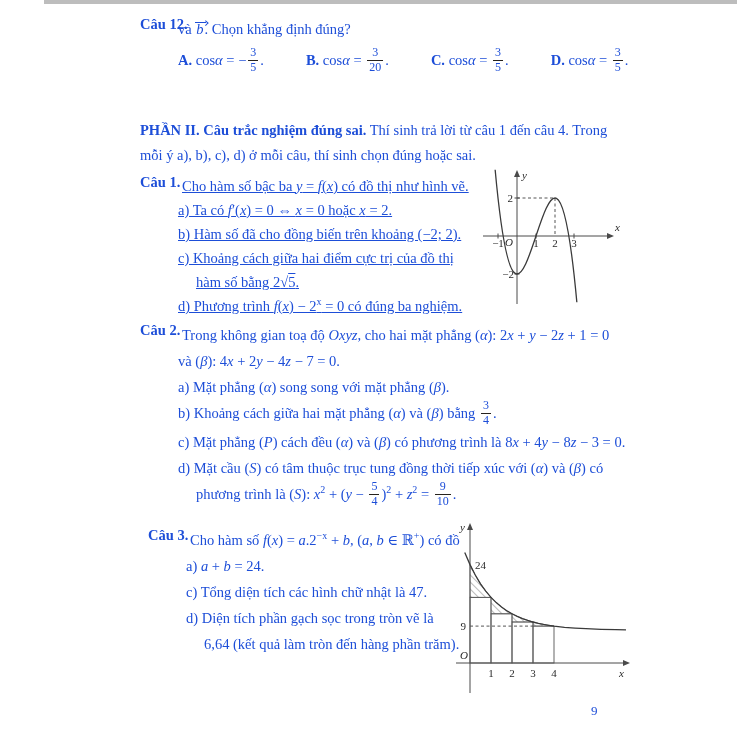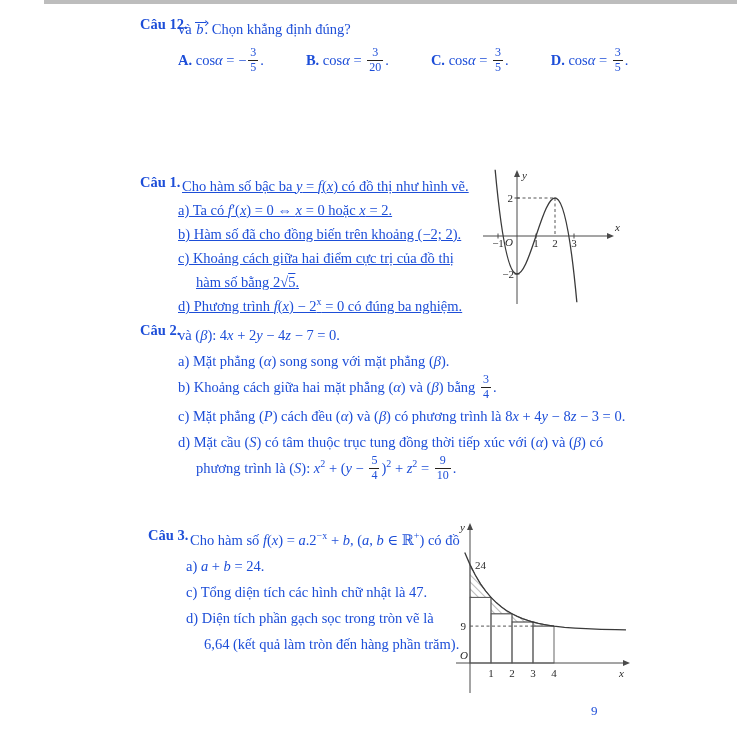--- a/index.html
+++ b/index.html
@@ -58,20 +58,24 @@
             <span class="fnum">3</span>
             <span class="fden">5</span>
           </span>.</span>
       <span class="opt"><b>D.</b> cos<i>α</i> = <span class="frac">
             <span class="fnum">3</span>
             <span class="fden">5</span>
           </span>.</span>
     </div>
   </div>
 
+  <div class="block lh25" style="left:140px; top:118px; width:500px;">
+    <div class="line p0"><b>PHẦN II. Câu trắc nghiệm đúng sai.</b> Thí sinh trả lời từ câu 1 đến câu 4. Trong</div>
+    <div class="line p0">mỗi ý a), b), c), d) ở mỗi câu, thí sinh chọn đúng hoặc sai.</div>
+  </div>
 
   <div class="block lh24" style="left:140px; top:174px; width:345px;">
     <div class="qlabel">Câu 1.</div>
     <div class="line p42">Cho hàm số bậc ba <i>y</i> = <i>f</i>(<i>x</i>) có đồ thị như hình vẽ.</div>
     <div class="line p38">a) Ta có <i>f</i>′(<i>x</i>) = 0 ⇔ <i>x</i> = 0 hoặc <i>x</i> = 2.</div>
     <div class="line p38">b) Hàm số đã cho đồng biến trên khoảng (−2; 2).</div>
     <div class="line p38">c) Khoảng cách giữa hai điểm cực trị của đồ thị</div>
     <div class="line p56">hàm số bằng 2<span class="sqrt">√<span class="rad">5</span></span>.</div>
     <div class="line p38">d) Phương trình <i>f</i>(<i>x</i>) − 2<sup>x</sup> = 0 có đúng ba nghiệm.</div>
   </div>
@@ -97,20 +101,21 @@
       <text x="97" y="81" text-anchor="middle">3</text>
       <text x="36" y="36" text-anchor="end">2</text>
       <text x="37" y="112" text-anchor="end">−2</text>
       <text x="143" y="65" text-anchor="end" font-style="italic">x</text>
       <text x="45" y="13" font-style="italic">y</text>
     </svg>
   </div>
 
   <div class="block" style="left:140px; top:322px; width:520px;">
     <div class="qlabel">Câu 2.</div>
+    <div class="line p42">Trong không gian toạ độ <i>Oxyz</i>, cho hai mặt phẳng (<i>α</i>): 2<i>x</i> + <i>y</i> − 2<i>z</i> + 1 = 0</div>
     <div class="line p38">và (<i>β</i>): 4<i>x</i> + 2<i>y</i> − 4<i>z</i> − 7 = 0.</div>
     <div class="line p38">a) Mặt phẳng (<i>α</i>) song song với mặt phẳng (<i>β</i>).</div>
     <div class="line p38">b) Khoảng cách giữa hai mặt phẳng (<i>α</i>) và (<i>β</i>) bằng <span class="frac">
           <span class="fnum">3</span>
           <span class="fden">4</span>
         </span>.</div>
     <div class="line p38">c) Mặt phẳng (<i>P</i>) cách đều (<i>α</i>) và (<i>β</i>) có phương trình là 8<i>x</i> + 4<i>y</i> − 8<i>z</i> − 3 = 0.</div>
     <div class="line p38">d) Mặt cầu (<i>S</i>) có tâm thuộc trục tung đồng thời tiếp xúc với (<i>α</i>) và (<i>β</i>) có</div>
     <div class="line p56">phương trình là (<i>S</i>): <i>x</i><sup>2</sup> + (<i>y</i> − <span class="frac">
           <span class="fnum">5</span>

